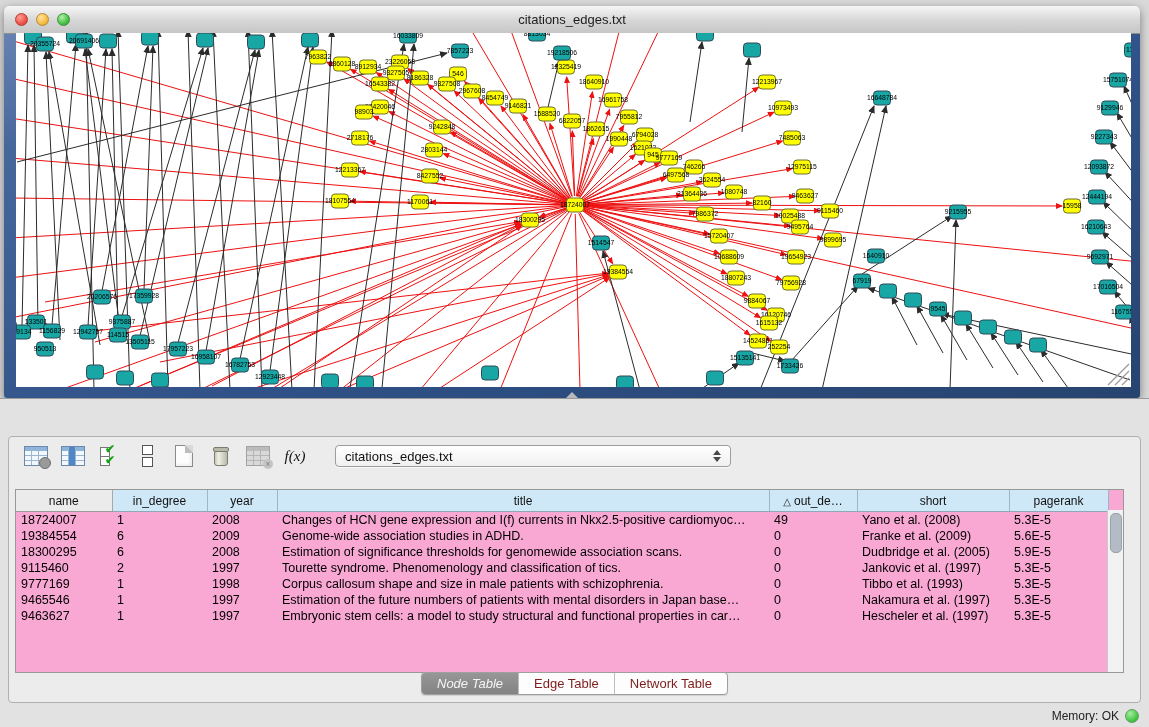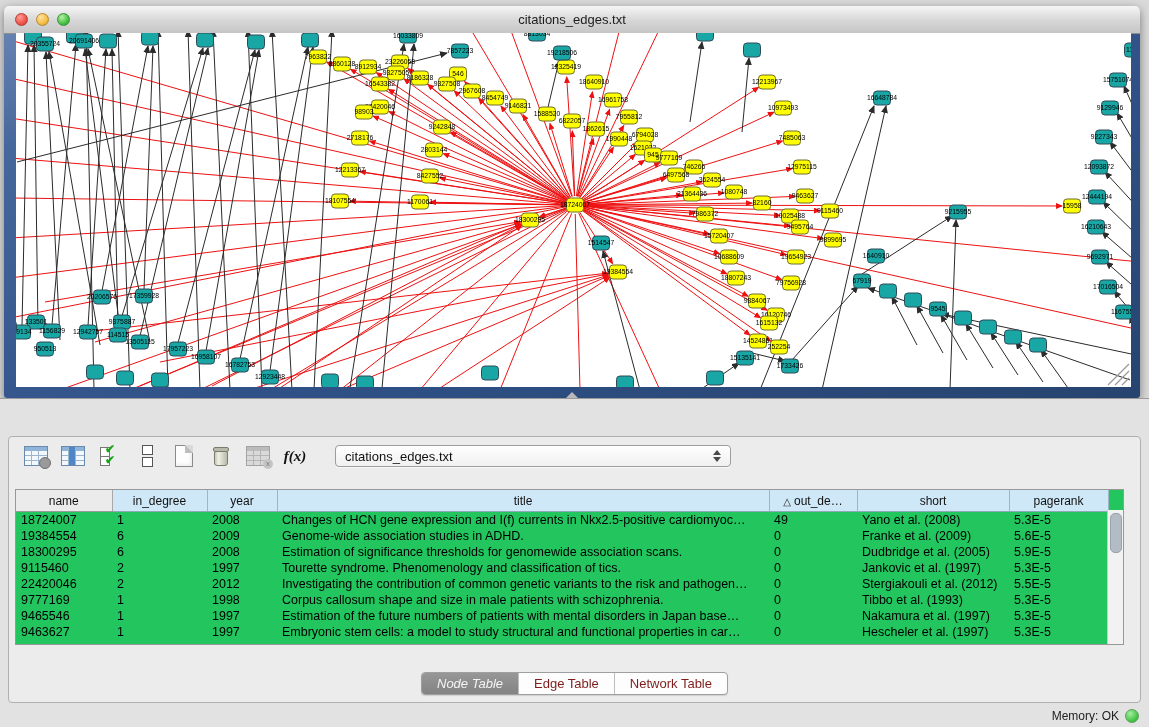--- a/index.html
+++ b/index.html
@@ -50,37 +50,37 @@
     border-bottom:1px solid #bdbdbd;font-size:13px;color:#222;
   }
   .tp-header .spacer{flex:1;}
   .tp-hicon{margin-left:14px;cursor:default;display:flex;align-items:center;}
   .tp-body{
     position:absolute;left:8px;right:8px;top:37px;bottom:25px;
     background:#ececec;border:1px solid #b0b0b0;border-radius:4px;
   }
   .toolbar{height:38px;display:flex;align-items:center;gap:11px;padding:0 14px;}
   .tbi{width:26px;height:24px;display:flex;align-items:center;justify-content:center;}
-  .fx{font-family:"Liberation Serif",serif;font-style:italic;font-weight:bold;font-size:15px;color:#111;}
+  .fx{font-family:"Liberation Serif",serif;font-style:italic;font-weight:normal;font-size:15px;color:#111;}
   .combo{
     width:396px;height:22px;margin-left:16px;box-sizing:border-box;
     border:1px solid #9d9d9d;border-radius:4px;
     background:linear-gradient(#ffffff,#f0f0f0);
     display:flex;align-items:center;padding:0 9px;font-size:13px;color:#111;
     box-shadow:0 1px 0 rgba(255,255,255,.7);
   }
   .combo .cspacer{flex:1;}
   .updown{display:flex;flex-direction:column;gap:2px;align-items:center;}
   .updown i{display:block;width:0;height:0;border-left:4px solid transparent;border-right:4px solid transparent;}
   .updown .up{border-bottom:5px solid #4a4a4a;}
   .updown .dn{border-top:5px solid #4a4a4a;}
   
   .grid{
-    position:absolute;left:6px;top:52px;width:1109px;height:156px;
-    background:#22c55e;border:1px solid #989898;box-sizing:border-box;overflow:hidden;
+    position:absolute;left:6px;top:52px;width:1109px;height:184px;
+    background:#f9a8d4;border:1px solid #989898;box-sizing:border-box;overflow:hidden;
   }
   table.data{border-collapse:collapse;table-layout:fixed;width:1092px;font-size:12.5px;}
   table.data th{
     height:19px;background:#cfe8f7;border-right:1px solid #9db6c6;border-bottom:1px solid #8fa8b8;
     font-weight:normal;font-size:12px;color:#111;text-align:center;overflow:hidden;white-space:nowrap;
   }
   table.data th.first{background:#ebebeb;border-right:1px solid #a8a8a8;border-bottom:1px solid #9a9a9a;}
   table.data td{
     height:16px;padding:0 5px;border:none;color:#000;
     overflow:hidden;white-space:nowrap;text-overflow:clip;
@@ -930,29 +930,20 @@
             <tr>
               <td>9115460</td>
               <td>2</td>
               <td>1997</td>
               <td>Tourette syndrome. Phenomenology and classification of tics.</td>
               <td>0</td>
               <td>Jankovic et al. (1997)</td>
               <td>5.3E-5</td>
             </tr>
             <tr>
-              <td>22420046</td>
-              <td>2</td>
-              <td>2012</td>
-              <td>Investigating the contribution of common genetic variants to the risk and pathogen…</td>
-              <td>0</td>
-              <td>Stergiakouli et al. (2012)</td>
-              <td>5.5E-5</td>
-            </tr>
-            <tr>
               <td>9777169</td>
               <td>1</td>
               <td>1998</td>
               <td>Corpus callosum shape and size in male patients with schizophrenia.</td>
               <td>0</td>
               <td>Tibbo et al. (1993)</td>
               <td>5.3E-5</td>
             </tr>
             <tr>
               <td>9465546</td>

